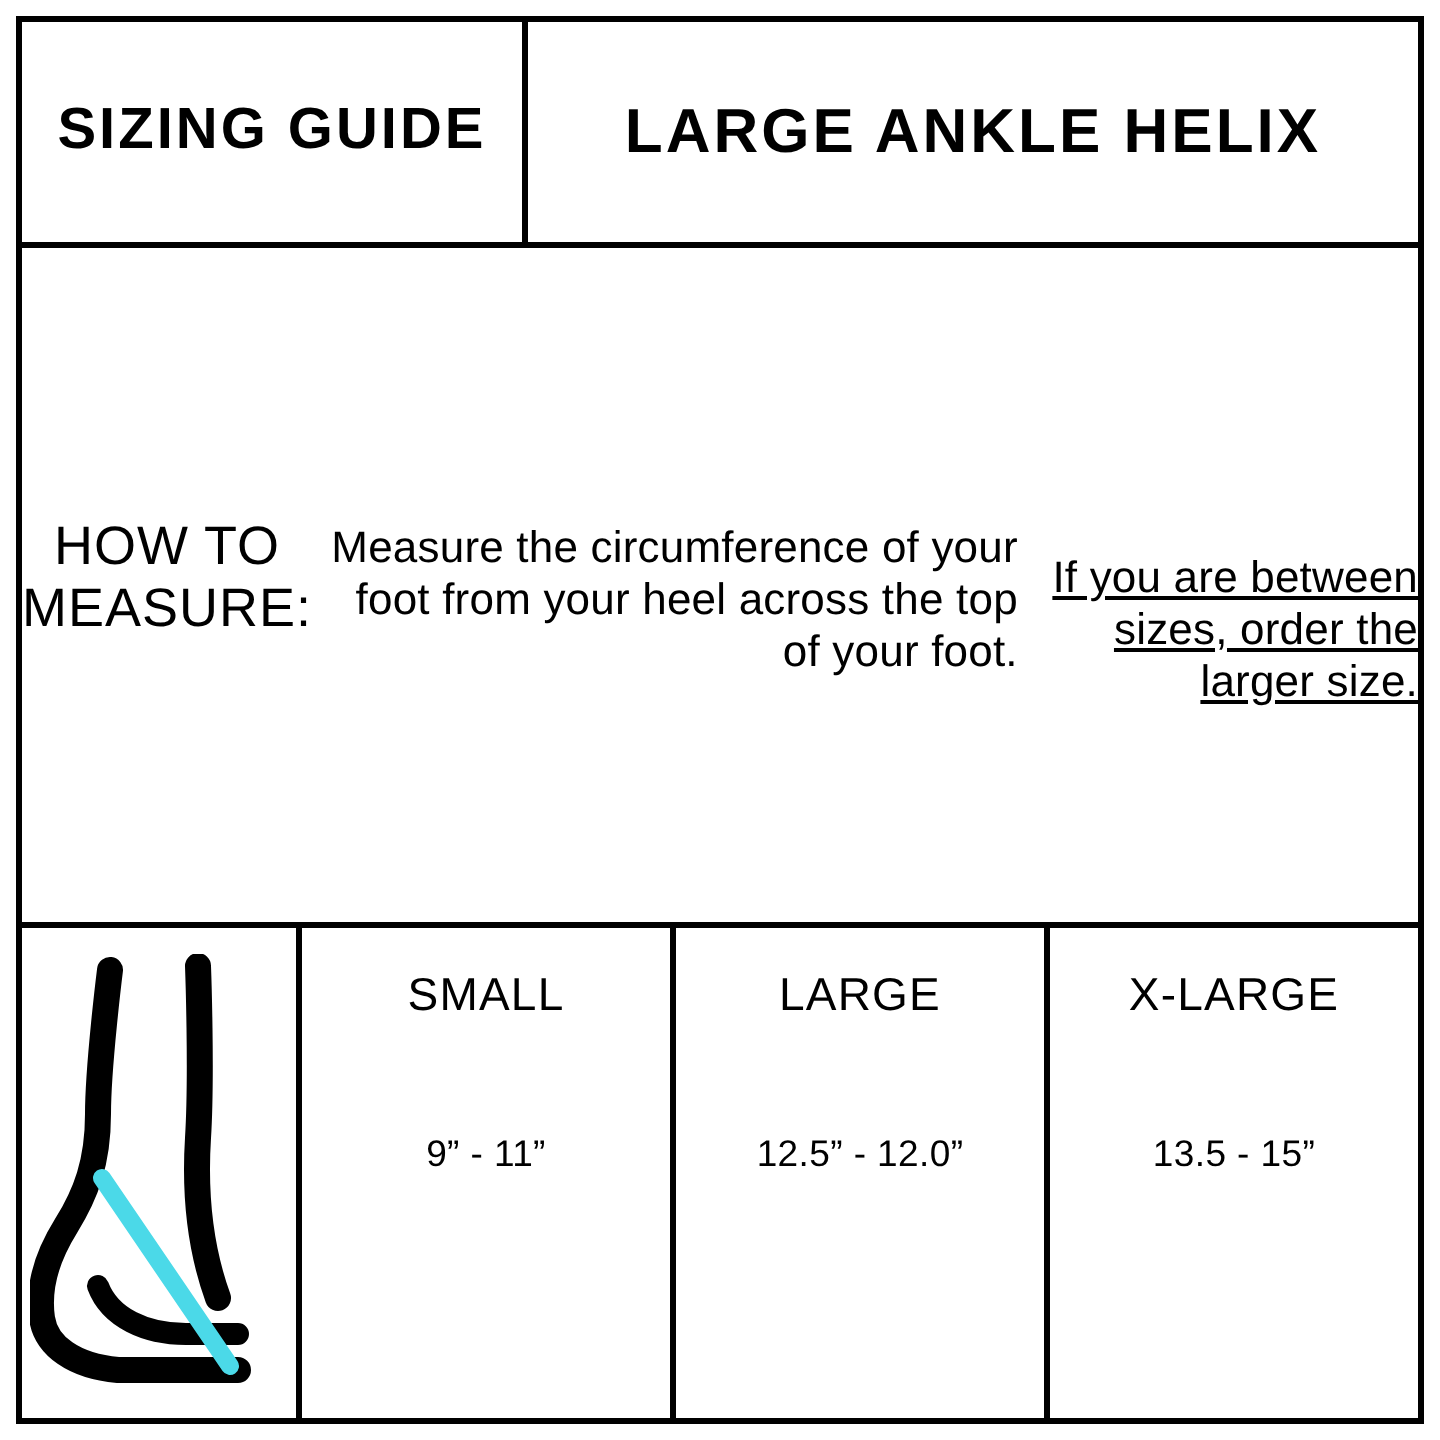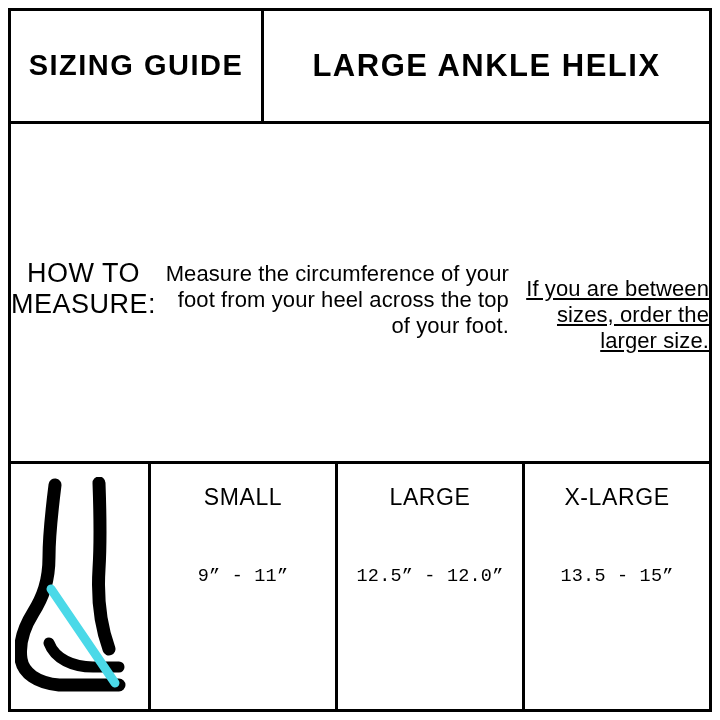--- a/index.html
+++ b/index.html
@@ -131,21 +131,20 @@
     letter-spacing: 0.6px;
   }
   .size-val {
     flex: 1;
     display: flex;
     align-items: flex-start;
     justify-content: center;
     padding-top: 36px;
     font-size: 18.5px;
     letter-spacing: 0.2px;
-    font-family: Liberation Mono, monospace;
   }
 </style>
 </head>
 <body>
 
 <div class="sheet">
   <div class="frame">
 
     <div class="header-row">
       <div class="header-left">

